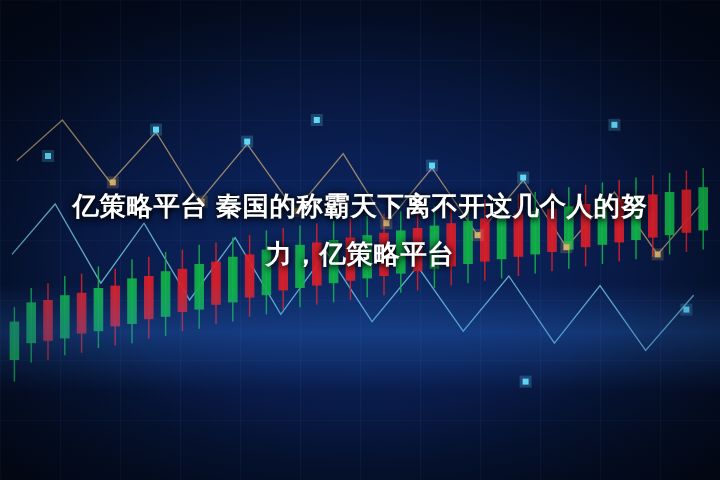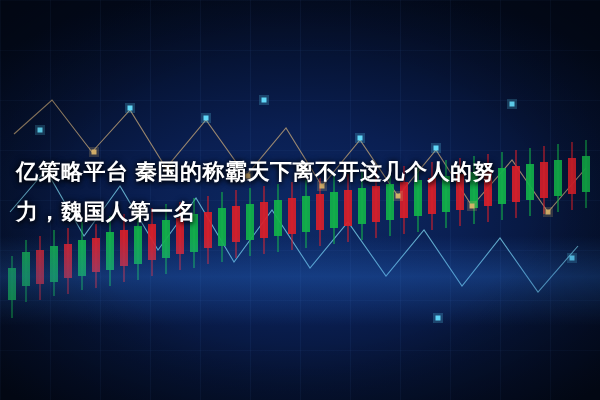--- a/index.html
+++ b/index.html
@@ -55,20 +55,21 @@
     position: absolute;
     inset: 0;
     width: 600px;
     height: 400px;
   }
   .headline {
     position: absolute;
     left: 0;
     right: 0;
     top: 152px;
+    text-align: center;
     color: #ffffff;
     font-size: 22px;
     font-weight: bold;
     line-height: 40px;
     letter-spacing: 0.5px;
     text-shadow: 0 0 6px rgba(0,0,0,0.85), 0 2px 5px rgba(0,0,0,0.9);
     padding: 0 16px;
     box-sizing: border-box;
   }
   .headline .ln { display: block; }
@@ -220,16 +221,16 @@
       <rect x="545.5" y="209.5" width="5" height="5" fill="#d8b26a" fill-opacity="0.95"></rect>
       <rect x="567" y="253" width="10" height="10" fill="#66e0ff" fill-opacity="0.22"></rect>
       <rect x="569.5" y="255.5" width="5" height="5" fill="#66e0ff" fill-opacity="0.95"></rect>
     </svg>
 
   <div class="glow-band"></div>
   <div class="vignette"></div>
 
   <div class="headline">
     <span class="ln">亿策略平台 秦国的称霸天下离不开这几个人的努</span>
-    <span class="ln">力，魏国人第一名</span>
+    <span class="ln">力，亿策略平台</span>
   </div>
 
 </div>
 
 </body></html>

